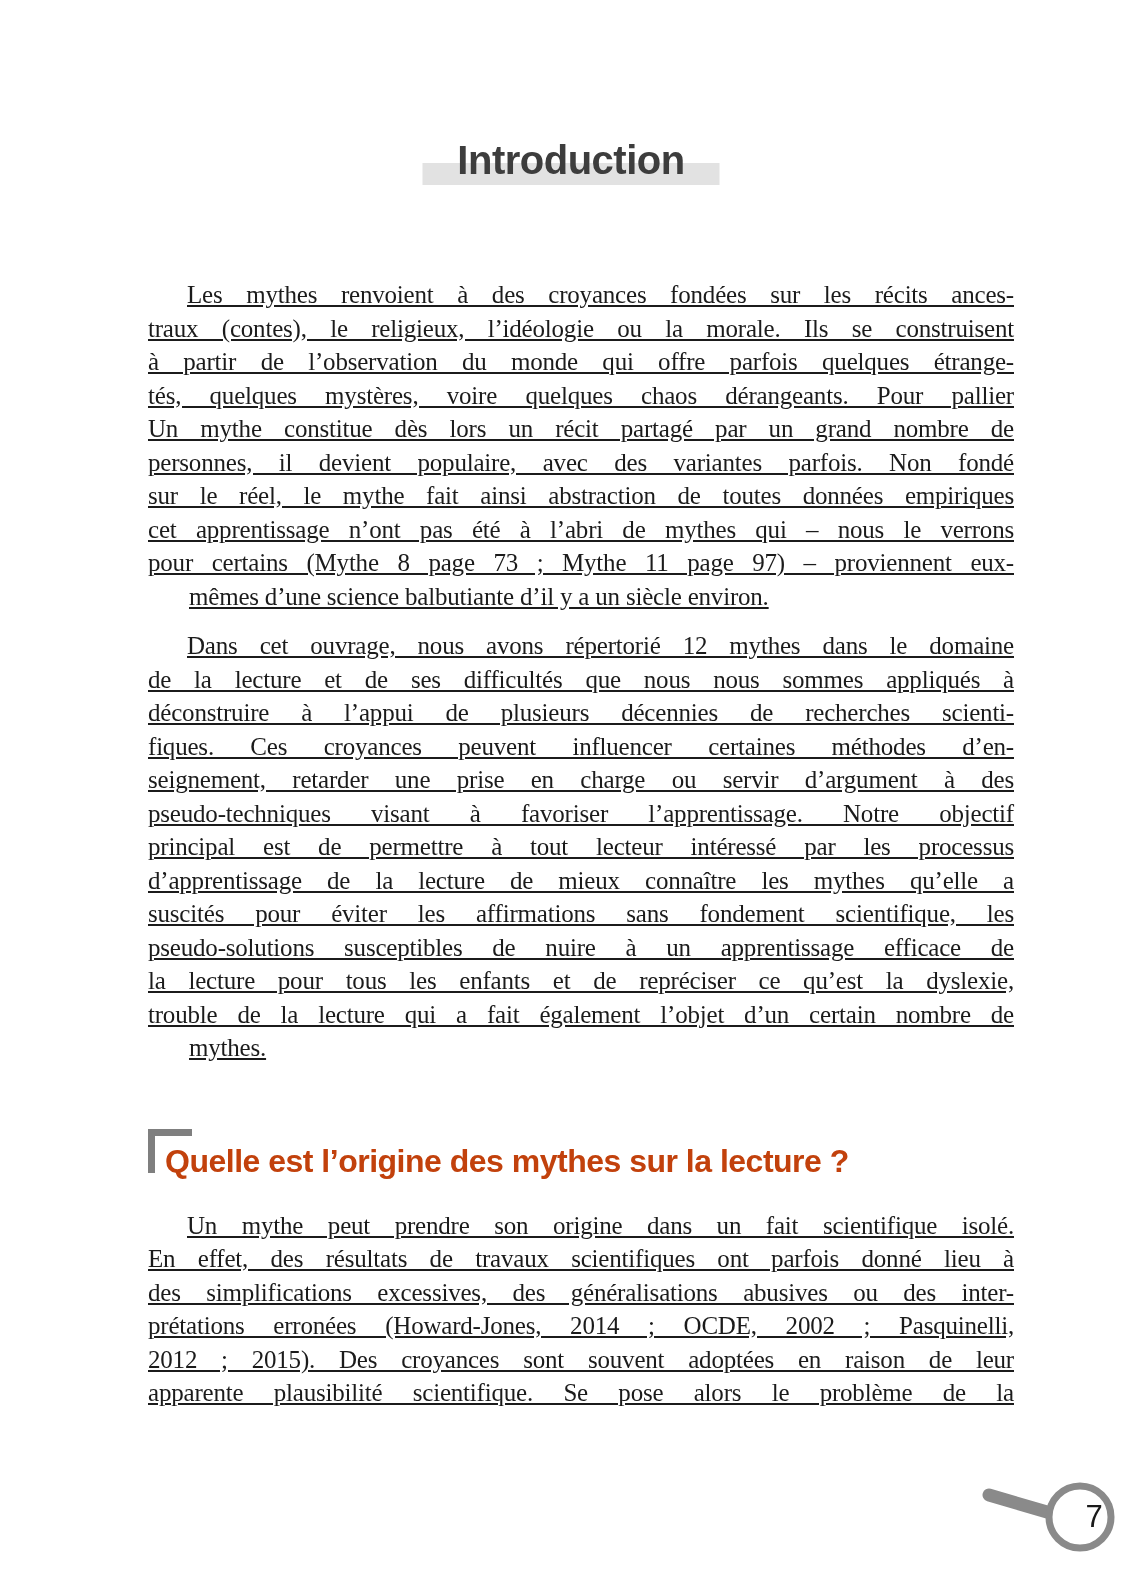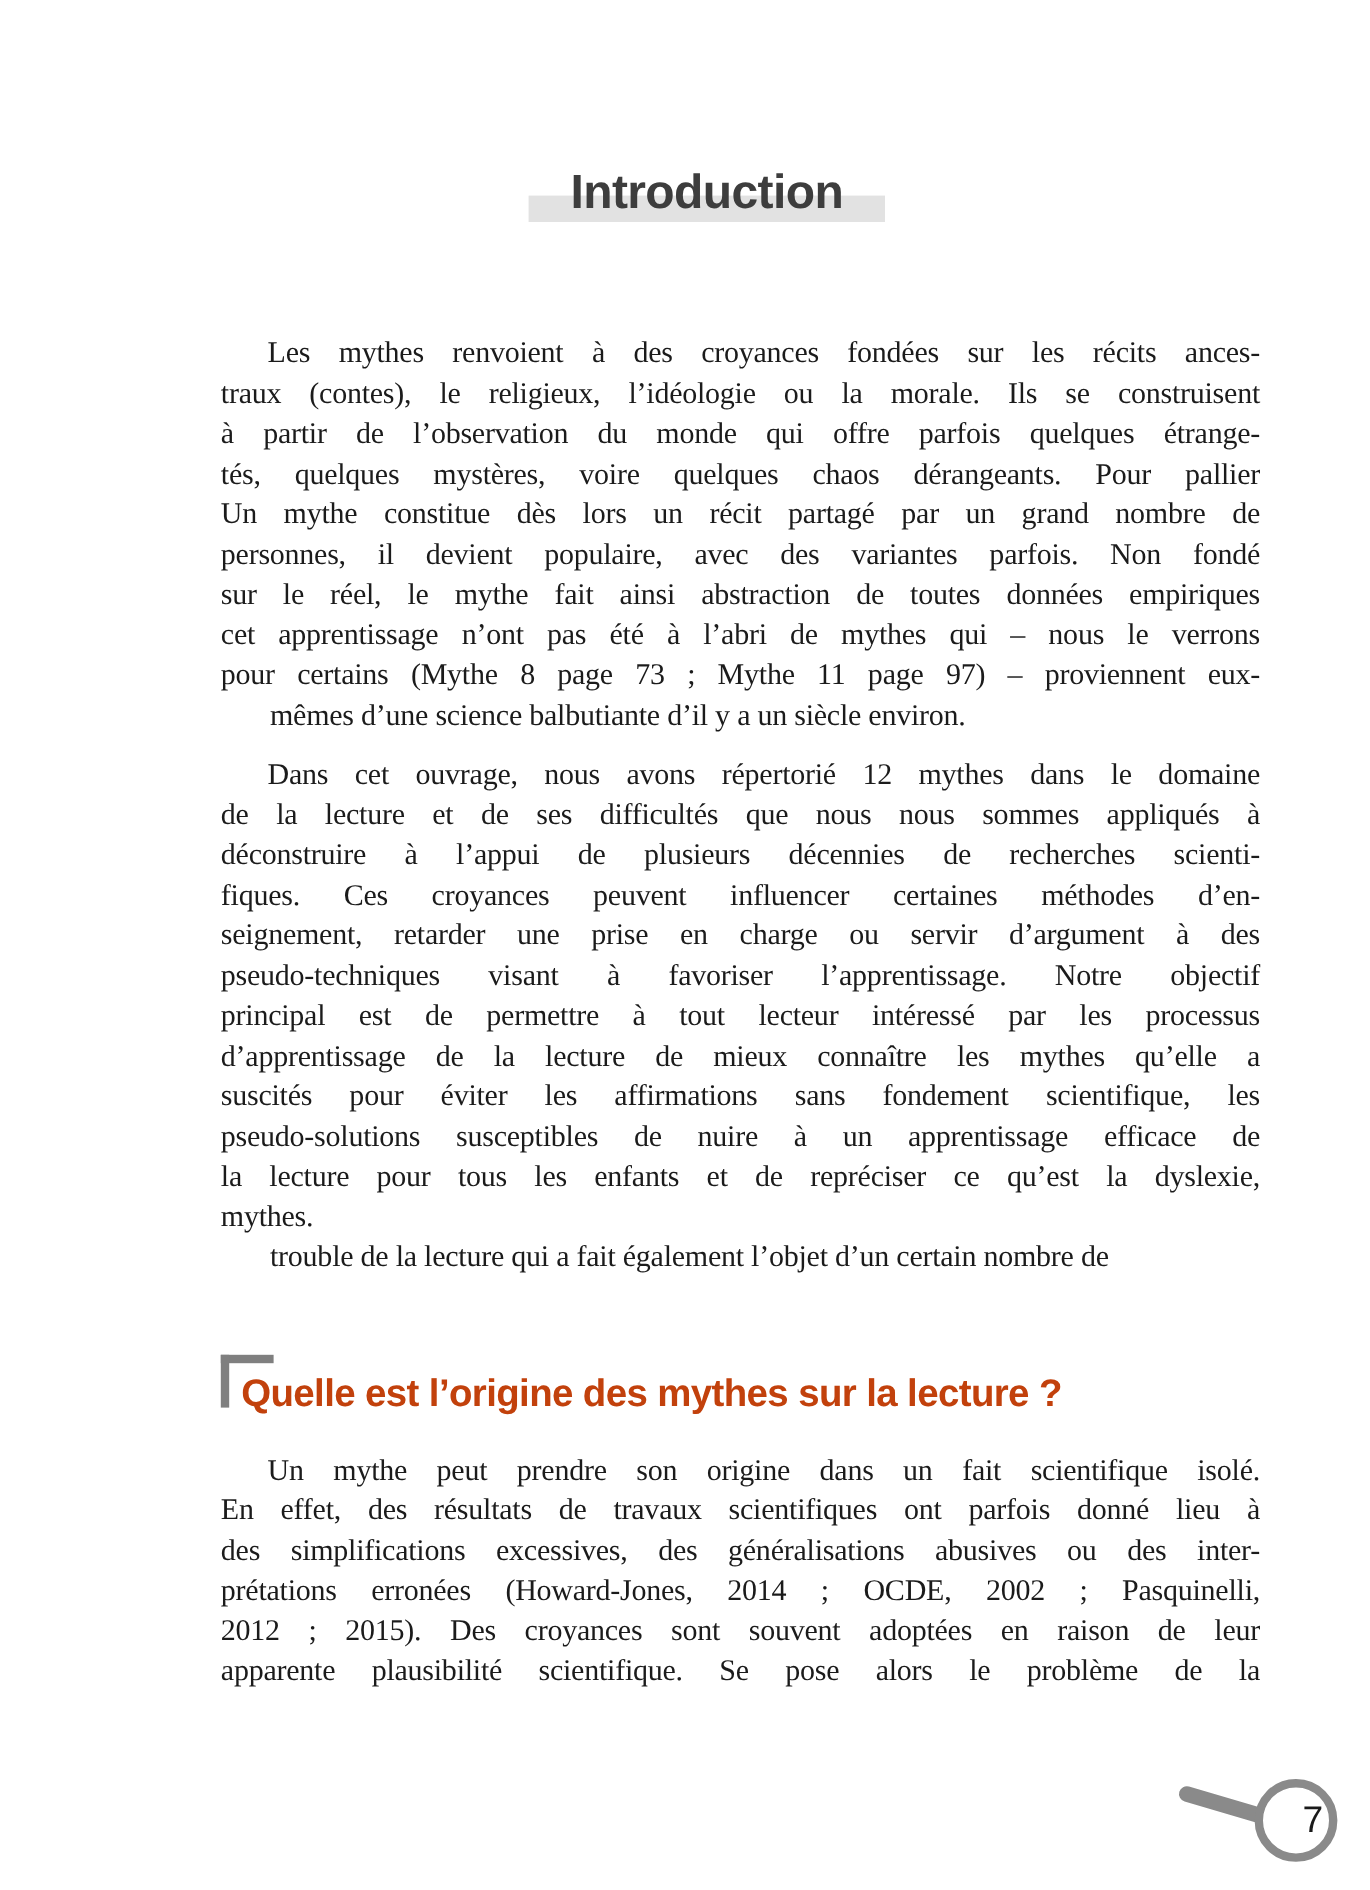--- a/index.html
+++ b/index.html
@@ -3,21 +3,21 @@
 <meta charset="utf-8">
 <style>
   html, body { margin: 0; padding: 0; }
   body {
     width: 1142px; height: 1575px;
     background: #ffffff;
     position: relative;
     overflow: hidden;
     font-family: "Liberation Serif", serif;
   }
-  .page { position: absolute; inset: 0; padding-left: 36px; }
+  .page { position: absolute; inset: 0; }
 
   
   .title-wrap { position: relative; height: 50px; margin-top: 136px; }
   .title-bar {
     position: absolute; top: 27px; left: 50%;
     transform: translateX(-50%);
     width: 297px; height: 22px;
     background: #e2e2e2;
     z-index: 0;
   }
@@ -32,21 +32,21 @@
 
   
   .content {
     width: 866px;
     margin: 92px 0 0 148px;
     color: #1b1b1b;
     font-size: 25px;
     line-height: 33.5px;
     letter-spacing: -0.2px;
   }
-  .para { margin: 0; }
+  .para { margin: 0; text-decoration: underline; }
   .para + .para { margin-top: 16px; }
   .para .line { text-align: justify; text-align-last: justify; }
   .para .line:first-child { text-indent: 39px; }
   .para.last-left .line:last-child { text-align-last: left; margin-left: 41px; }
 
   
   .section-heading {
     position: relative;
     margin: 64px 0 0 0;
     padding: 14px 0 0 17px;
@@ -106,22 +106,22 @@
         <div class="line">de la lecture et de ses difficultés que nous nous sommes appliqués à</div>
         <div class="line">déconstruire à l’appui de plusieurs décennies de recherches scienti-</div>
         <div class="line">fiques. Ces croyances peuvent influencer certaines méthodes d’en-</div>
         <div class="line">seignement, retarder une prise en charge ou servir d’argument à des</div>
         <div class="line">pseudo-techniques visant à favoriser l’apprentissage. Notre objectif</div>
         <div class="line">principal est de permettre à tout lecteur intéressé par les processus</div>
         <div class="line">d’apprentissage de la lecture de mieux connaître les mythes qu’elle a</div>
         <div class="line">suscités pour éviter les affirmations sans fondement scientifique, les</div>
         <div class="line">pseudo-solutions susceptibles de nuire à un apprentissage efficace de</div>
         <div class="line">la lecture pour tous les enfants et de repréciser ce qu’est la dyslexie,</div>
+        <div class="line">trouble de la lecture qui a fait également l’objet d’un certain nombre de</div>
         <div class="line">mythes.</div>
-        <div class="line">trouble de la lecture qui a fait également l’objet d’un certain nombre de</div>
       </div>
 
     <h2 class="section-heading">
       <span class="bracket"></span>
       <span>Quelle est l’origine des mythes sur la lecture ?</span>
     </h2>
 
     <div class="para">
         <div class="line">Un mythe peut prendre son origine dans un fait scientifique isolé.</div>
         <div class="line">En effet, des résultats de travaux scientifiques ont parfois donné lieu à</div>

